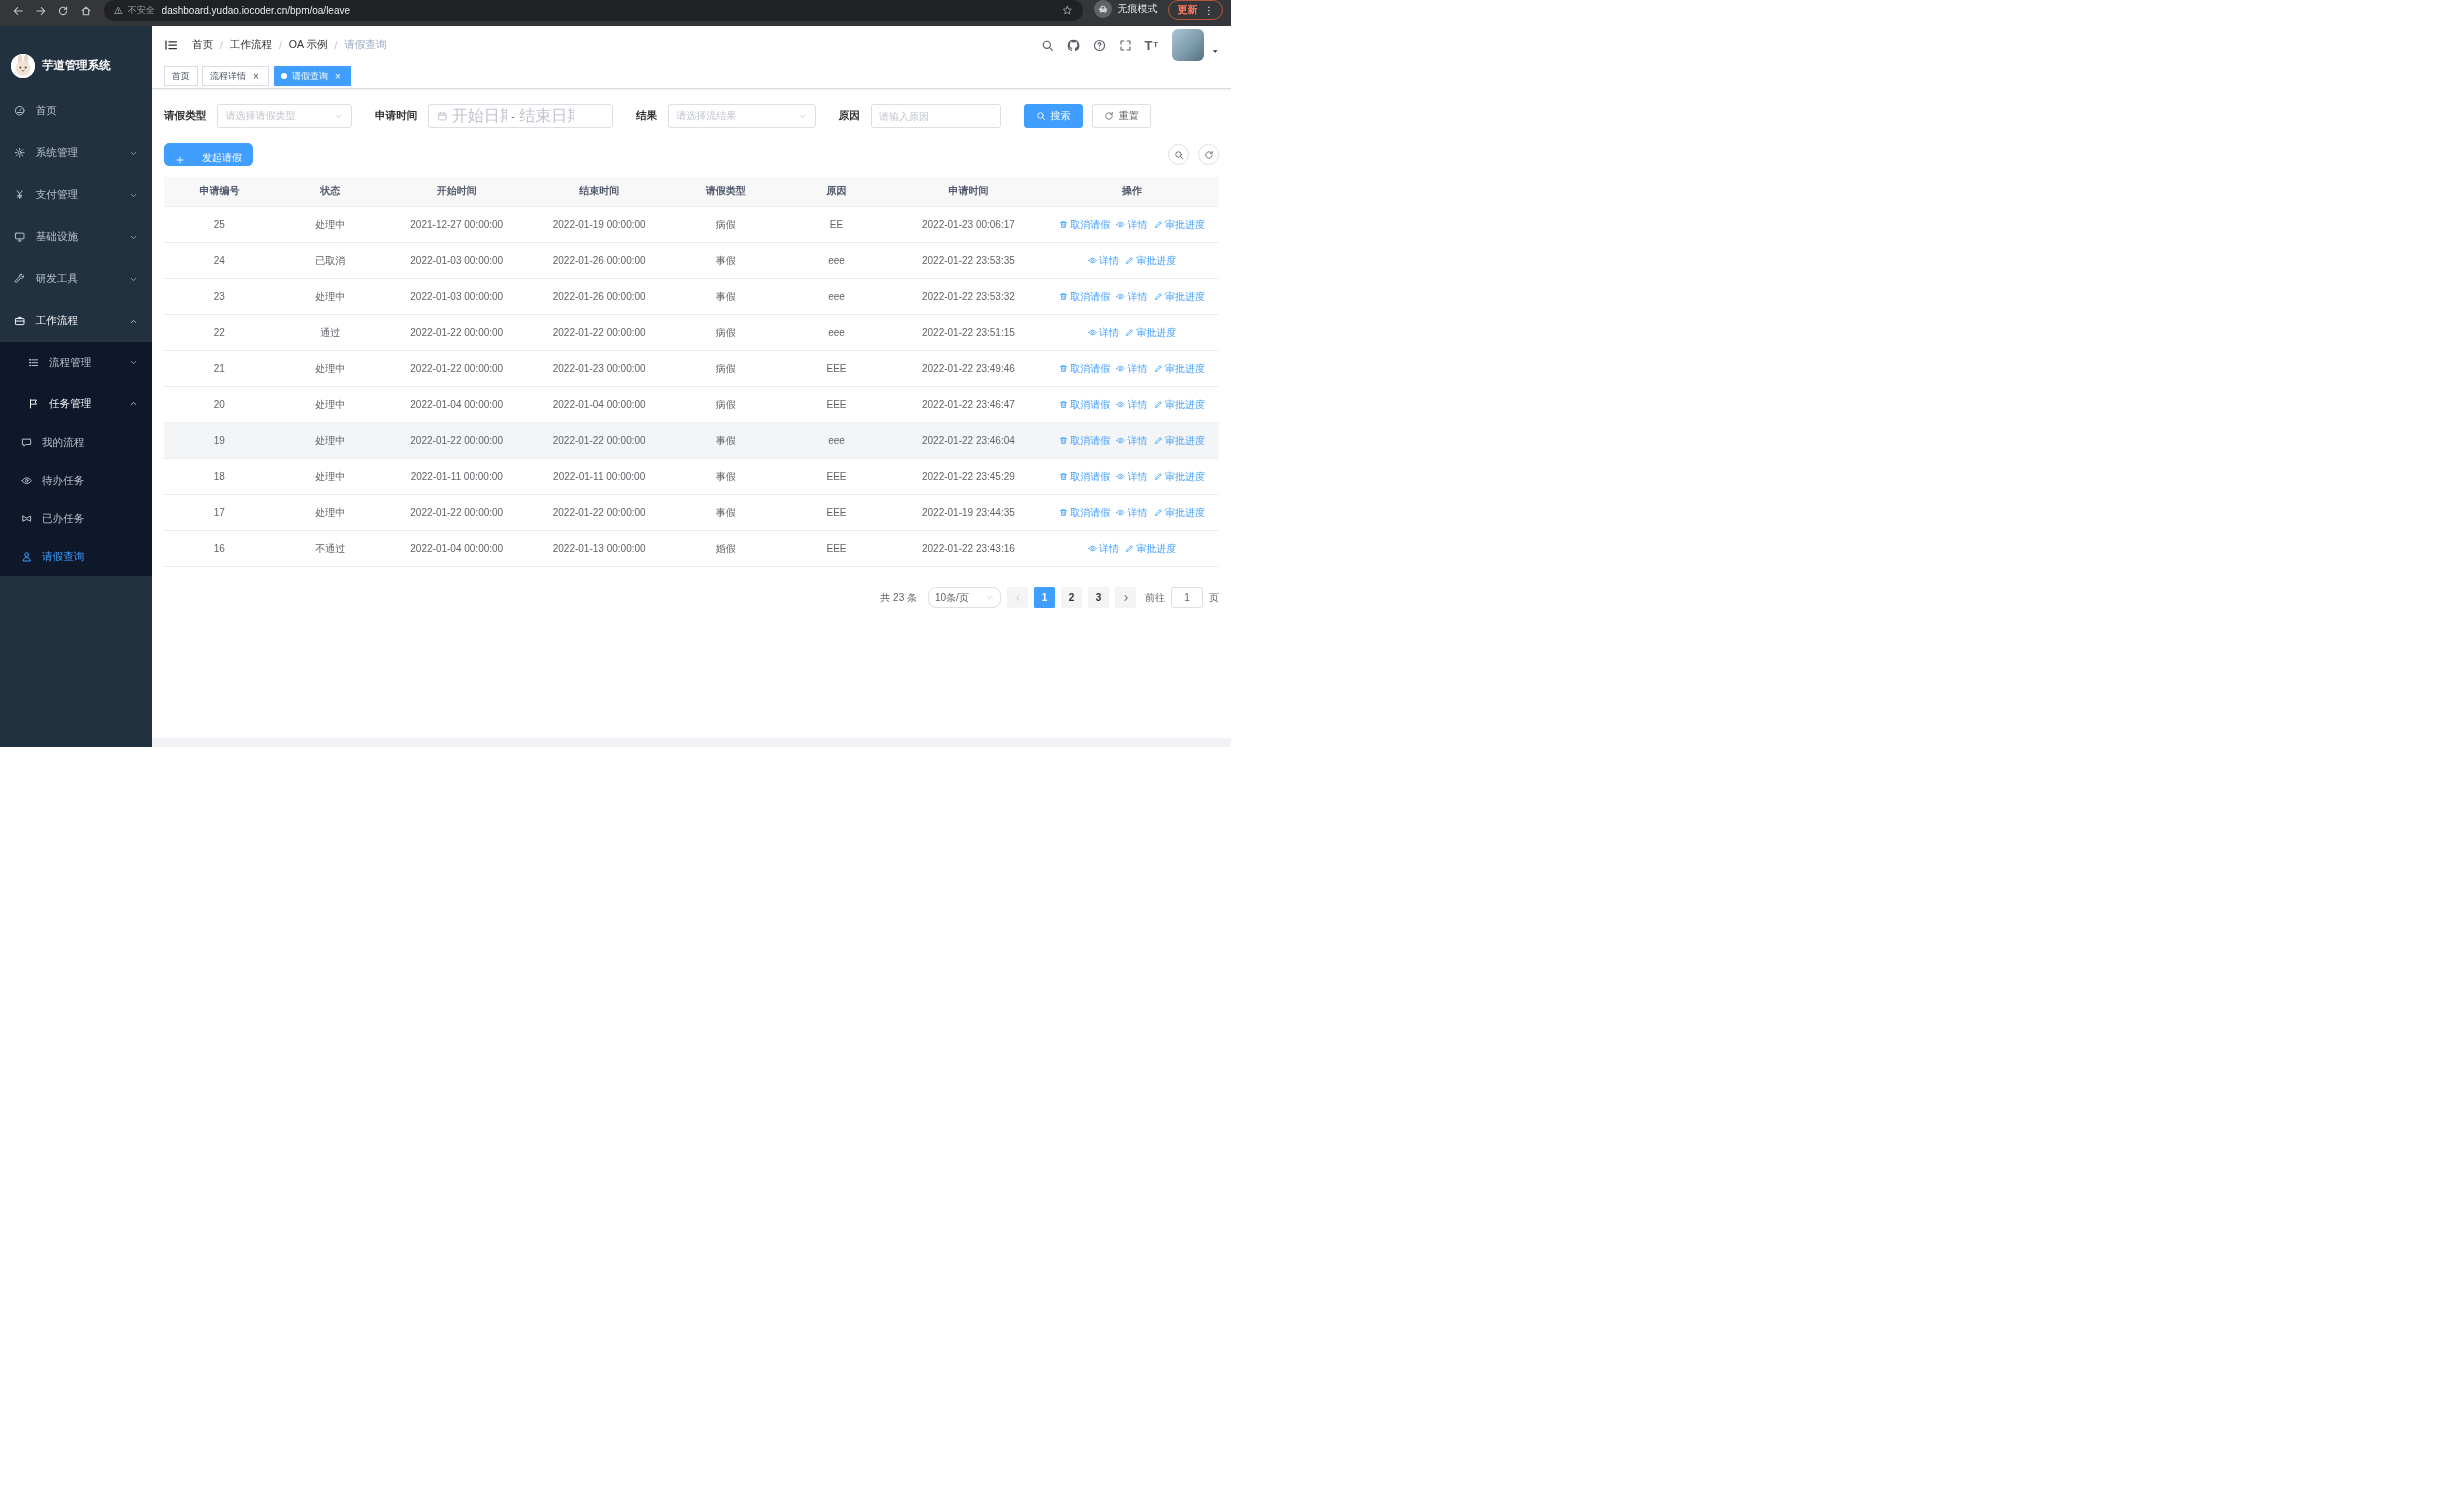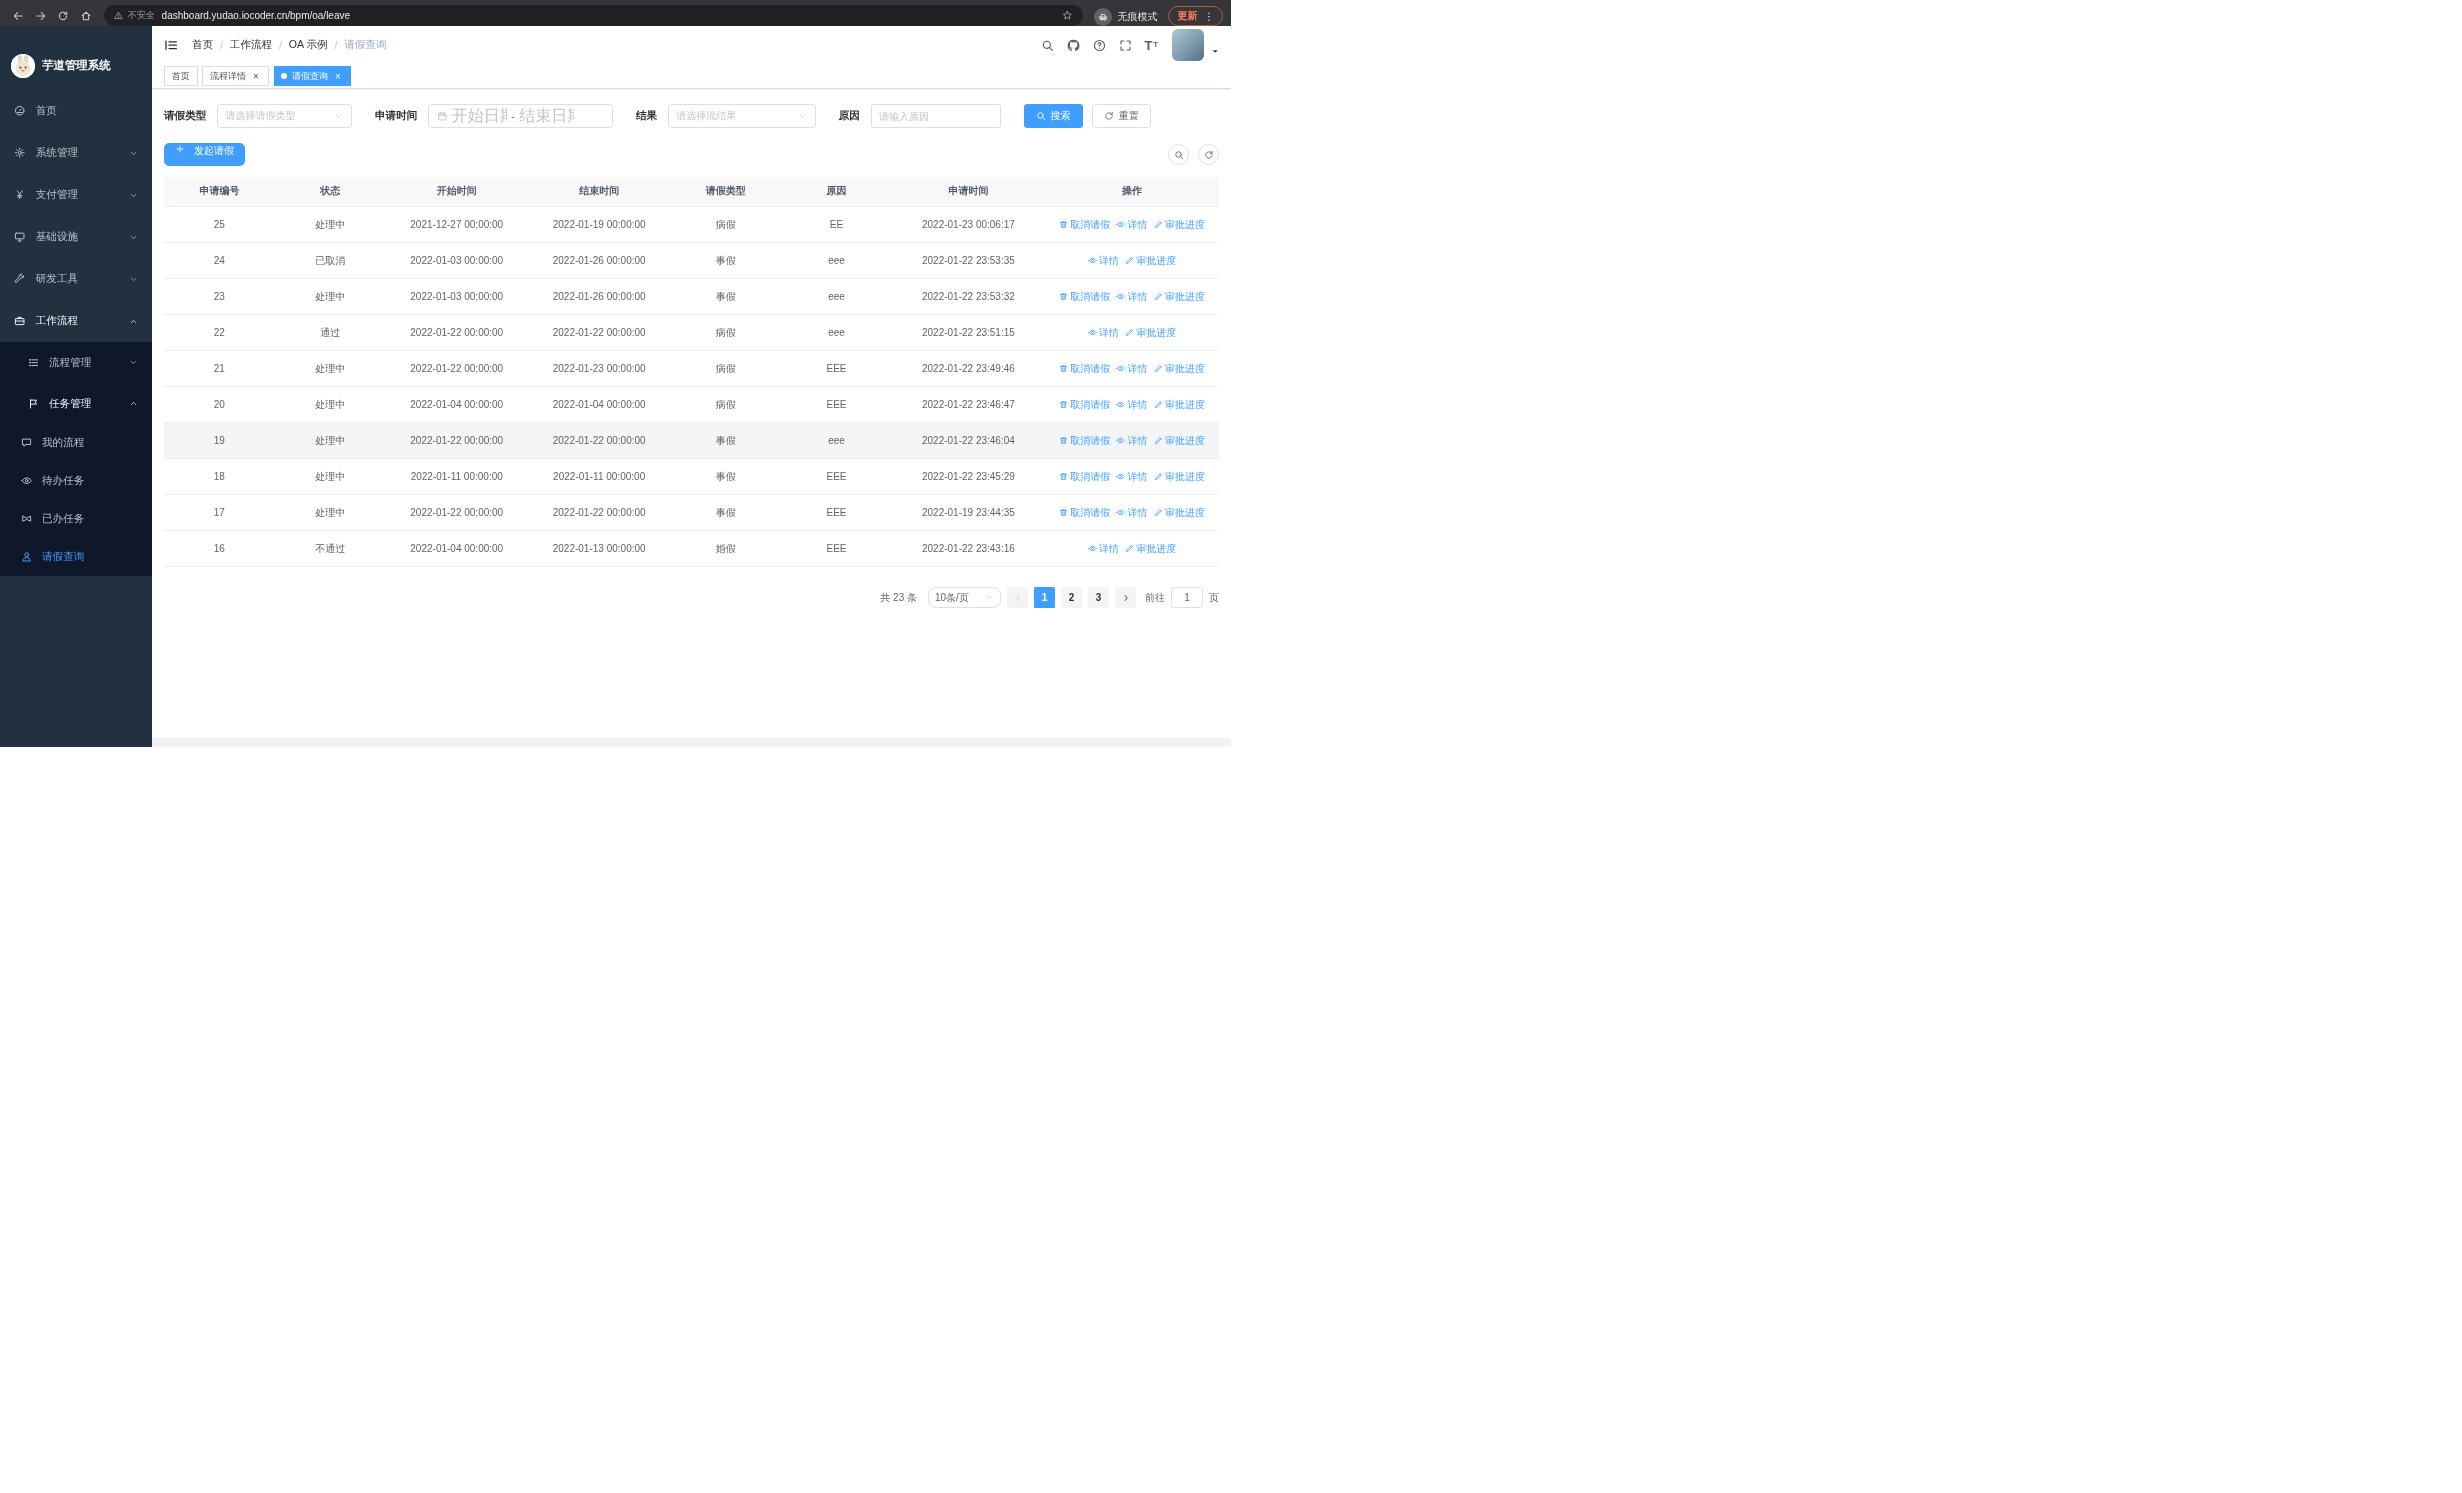--- a/index.html
+++ b/index.html
@@ -5,21 +5,21 @@
 <style>
   *{margin:0;padding:0;box-sizing:border-box}
   html,body{width:1231px;height:747px;overflow:hidden;background:#fff;
     font-family:"Liberation Sans","DejaVu Sans",sans-serif;font-size:10.6px;color:#303133}
   .ic{display:inline-flex;align-items:center;justify-content:center;line-height:1}
   .ic svg{display:block}
   button{font-family:inherit;cursor:pointer}
   input{font-family:inherit;outline:none}
 
   
-  .browser-bar{height:26px;background:#35363a;display:flex;align-items:flex-end;padding:0 7.6px;gap:1.5px;color:#c8cacd;flex-shrink:0}
+  .browser-bar{height:26px;background:#35363a;display:flex;align-items:flex-start;padding:0 7.6px;gap:1.5px;color:#c8cacd;flex-shrink:0}
   .nav-btn{width:21px;height:21px;border-radius:50%;display:flex;align-items:center;justify-content:center;color:#c8cacd;font-size:12px;cursor:pointer;flex-shrink:0}
   .url-bar{flex:1;height:21px;background:#202124;border-radius:10.6px;margin:0 6px;display:flex;align-items:center;padding:0 10.6px;gap:6.8px;font-size:10px;min-width:0}
   .security{display:flex;align-items:center;gap:4.6px;color:#9aa0a6;font-size:9px;white-space:nowrap}
   .url-text{flex:1;color:#e8eaed;white-space:nowrap;overflow:hidden}
   .star{color:#9aa0a6;font-size:10.6px}
   .incognito{display:flex;align-items:center;gap:6px;margin:0 9px 0 3px;font-size:10px;color:#e8eaed;white-space:nowrap}
   .incog-badge{width:18px;height:18px;border-radius:50%;background:#5f6368;display:flex;align-items:center;justify-content:center;color:#fff;font-size:10px}
   .update-pill{display:flex;align-items:center;gap:6px;border:1.1px solid #b45a3c;color:#ff7a5c;border-radius:10.6px;height:20px;padding:0 8.4px;font-size:10px;font-weight:700;white-space:nowrap}
   .kebab{color:#e8eaed;font-size:10.6px;font-weight:400}
 
@@ -75,21 +75,21 @@
   .range .cal{color:#c0c4cc;font-size:10.6px}
   .rinput{border:none;width:55px;font-size:16px;color:#606266;text-align:center;background:transparent}
   .rinput::placeholder{color:#c0c4cc}
   .rsep{color:#606266;font-size:10px}
   .inp{height:24px;width:130px;border:0.8px solid #dcdfe6;border-radius:3px;font-size:10px;color:#606266;padding:0 7.6px}
   .inp::placeholder{color:#c0c4cc}
   .btn-search{height:24px;background:#409eff;color:#fff;border:0.8px solid #409eff;border-radius:3px;padding:0 11.4px;font-size:10px;display:inline-flex;align-items:center;gap:4.6px}
   .btn-reset{height:24px;background:#fff;color:#606266;border:0.8px solid #dcdfe6;border-radius:3px;padding:0 11.4px;font-size:10px;display:inline-flex;align-items:center;gap:4.6px;margin-left:9px}
 
   .toolbar-row{display:flex;align-items:center;margin-bottom:10.6px}
-  .btn-create{height:23px;background:#409eff;color:#fff;border:0.8px solid #409eff;border-radius:5px;padding:0 10px;font-size:10px;display:inline-flex;align-items:flex-start;gap:9px}
+  .btn-create{height:23px;background:#409eff;color:#fff;border:0.8px solid #409eff;border-radius:5px;padding:0 10px;font-size:10px;display:inline-flex;align-items:flex-end;gap:17px}
   .tool-icons{margin-left:auto;display:flex;align-items:center;gap:9px}
   .circle-btn{width:21px;height:21px;border:0.8px solid #dcdfe6;border-radius:50%;background:#fff;color:#606266;display:inline-flex;align-items:center;justify-content:center;font-size:10px;cursor:pointer}
 
   
   .leave-table{width:100%;border-collapse:collapse;table-layout:fixed;font-size:10px}
   .leave-table th{background:#f8f8f9;color:#515a6e;font-weight:700;height:30px;border-bottom:0.8px solid #ebeef5;text-align:center;padding:0 3px;white-space:nowrap}
   .leave-table td{height:36px;border-bottom:0.8px solid #ebeef5;text-align:center;color:#606266;padding:0 3px;white-space:nowrap;overflow:hidden}
   tr.hl td{background:#f4f5f7}
   .op-link{color:#409eff;display:inline-flex;align-items:center;gap:2.3px;margin:0 3px;cursor:pointer;font-size:10px}
   .op-link .ic{font-size:9px}

